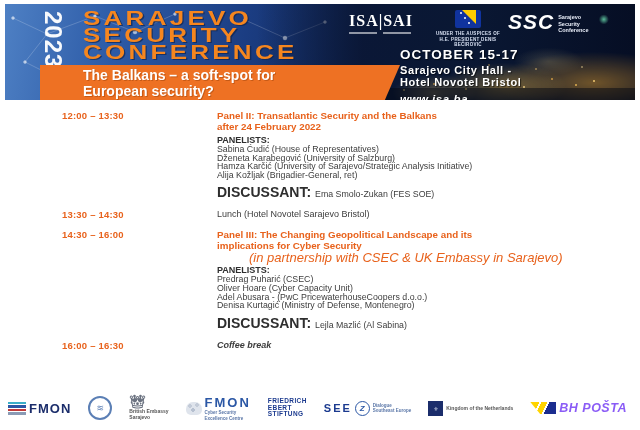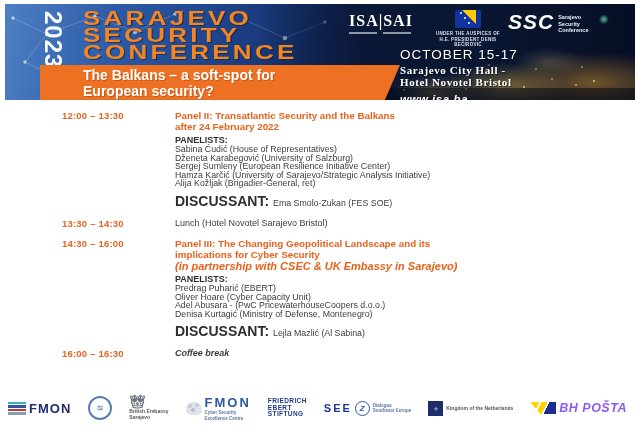--- a/index.html
+++ b/index.html
@@ -64,32 +64,32 @@
   .flag{position:relative;width:26px;height:18px;margin:0 auto;background:#10339E;border-radius:2px;overflow:hidden;}
   .flag-tri{position:absolute;left:7px;top:0;width:14px;height:14px;background:#FFCC00;clip-path:polygon(0 0,100% 0,100% 100%);}
   .flag .star{position:absolute;width:2px;height:2px;background:#fff;border-radius:50%;}
   .auspices{margin-top:3px;color:#d7e0f2;font-size:4.5px;line-height:5.5px;letter-spacing:.3px;font-weight:700;}
 
   .ssc-logo{position:absolute;left:503px;top:8px;display:flex;align-items:flex-start;gap:4px;}
   .ssc-abbr{color:#fff;font-size:21px;font-weight:800;font-style:italic;line-height:20px;letter-spacing:1px;}
   .ssc-name{color:#e8edf8;font-size:5.5px;line-height:6.5px;font-weight:700;padding-top:2px;text-align:left;}
 
   .date-block{position:absolute;left:395px;top:43px;color:#fff;}
-  .date-line{font-size:13.5px;font-weight:400;letter-spacing:1px;text-shadow:1px 1px 1px rgba(0,0,0,.6);}
-  .venue-line{font-size:11px;font-weight:700;line-height:11.5px;letter-spacing:.6px;text-shadow:1px 1px 1px rgba(0,0,0,.6);font-family:Liberation Serif, serif;}
+  .date-line{font-size:13.5px;font-weight:700;letter-spacing:1px;text-shadow:1px 1px 1px rgba(0,0,0,.6);}
+  .venue-line{font-size:11px;font-weight:700;line-height:11.5px;letter-spacing:.6px;text-shadow:1px 1px 1px rgba(0,0,0,.6);}
   .venue-wrap{margin-top:3px;}
   .website{margin-top:5px;font-size:11.5px;font-weight:800;font-style:italic;letter-spacing:.6px;text-shadow:1px 1px 1px rgba(0,0,0,.6);cursor:pointer;}
 
   
   .schedule{position:absolute;left:62px;top:110px;width:545px;}
-  .session{display:flex;margin-bottom:9px;}
+  .session{display:flex;margin-bottom:9px;gap:42px;}
   .session-time{flex:0 0 113px;color:var(--accent,#E8621C);font-weight:700;font-size:9.5px;letter-spacing:.2px;}
   .session-content{flex:1;color:#3c3c3c;}
   .session-title{color:var(--accent,#E8621C);font-weight:700;font-size:9.8px;line-height:11px;margin-bottom:4px;}
-  .session-sub{color:var(--accent,#E8621C);font-style:italic;font-size:11px;line-height:9px;margin-top:-2px;margin-bottom:4px;font-weight:700;}
+  .session-sub{color:var(--accent,#E8621C);font-style:italic;font-size:13px;line-height:9px;margin-top:-2px;margin-bottom:4px;font-weight:400;margin-left:32px;}
   .p-label{font-weight:700;font-size:9px;color:#2e2e2e;line-height:9px;}
   .p-name{font-size:8.8px;line-height:8.6px;color:#3c3c3c;}
   .disc{margin-top:5px;font-size:8.8px;}
   .disc b{font-size:14px;color:#2e2e2e;}
   .plain-text{font-size:9px;}
   .italic-text{font-size:9px;font-style:italic;font-weight:600;}
 
   
   .footer{position:absolute;left:0;bottom:6px;width:635px;height:32px;display:flex;align-items:center;justify-content:center;gap:17px;}
   .logo{display:flex;align-items:center;gap:3px;}
@@ -214,42 +214,41 @@
       <div class="session">
         <div class="session-time">12:00 – 13:30</div>
         <div class="session-content">
           <div class="session-title">
             <div>Panel II: Transatlantic Security and the Balkans</div>
             <div>after 24 February 2022</div>
           </div>
           <div class="p-label">PANELISTS:</div>
           <div class="p-name">Sabina Ćudić (House of Representatives)</div>
           <div class="p-name">Dženeta Karabegović (University of Salzburg)</div>
-          <div class="p-name">Sergej Sumleny (European Resilience Initiative Center)</div>
           <div class="p-name">Hamza Karčić (University of Sarajevo/Strategic Analysis Initiative)</div>
           <div class="p-name">Alija Kožljak (Brigadier-General, ret)</div>
           <div class="disc"><b>DISCUSSANT: </b><span>Ema Smolo-Zukan (FES SOE)</span></div>
         </div>
       </div>
       <div class="session">
         <div class="session-time">13:30 – 14:30</div>
         <div class="session-content">
           <div class="plain-text">Lunch (Hotel Novotel Sarajevo Bristol)</div>
         </div>
       </div>
       <div class="session">
         <div class="session-time">14:30 – 16:00</div>
         <div class="session-content">
           <div class="session-title">
             <div>Panel III: The Changing Geopolitical Landscape and its</div>
             <div>implications for Cyber Security</div>
           </div>
           <div class="session-sub">(in partnership with CSEC &amp; UK Embassy in Sarajevo)</div>
           <div class="p-label">PANELISTS:</div>
-          <div class="p-name">Predrag Puharić (EBERT)</div>
+          <div class="p-name">Predrag Puharić (CSEC)</div>
           <div class="p-name">Oliver Hoare (Cyber Capacity Unit)</div>
           <div class="p-name">Adel Abusara - (PwC PricewaterhouseCoopers d.o.o.)</div>
           <div class="p-name">Denisa Kurtagić (Ministry of Defense, Montenegro)</div>
           <div class="disc"><b>DISCUSSANT: </b><span>Lejla Mazlić (Al Sabina)</span></div>
         </div>
       </div>
       <div class="session">
         <div class="session-time">16:00 – 16:30</div>
         <div class="session-content">
           <div class="italic-text">Coffee break</div>

